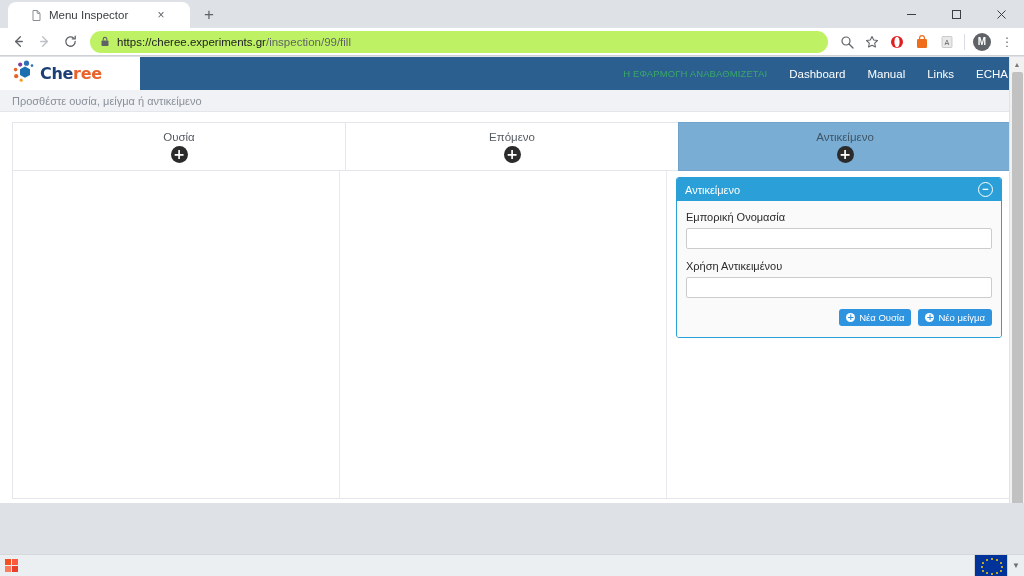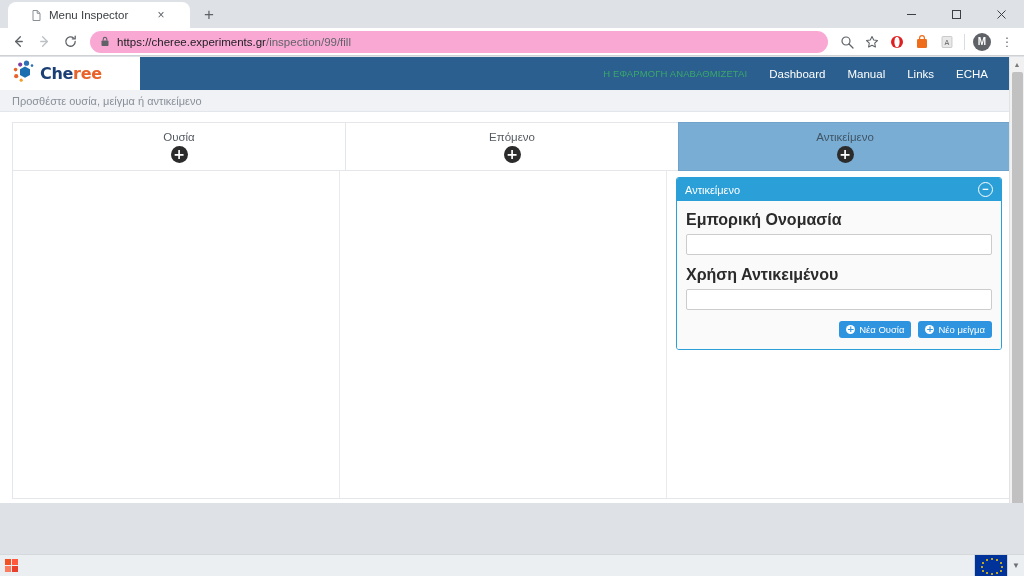--- a/index.html
+++ b/index.html
@@ -54,21 +54,21 @@
     display: flex; align-items: center; padding: 0 6px; gap: 2px;
     border-bottom: 1px solid #cfd2d4;
   }
   .navbtn {
     width: 24px; height: 24px; display: flex;
     align-items: center; justify-content: center;
     color: #5f6368; font-size: 14px; flex: 0 0 auto;
   }
   .navbtn.fwd { color: #bdc1c6; }
   .omnibox {
-    flex: 1 1 auto; height: 22px; background: #f9a8d4;
+    flex: 1 1 auto; height: 22px; background: #bef264;
     border-radius: 11px; display: flex; align-items: center;
     padding: 0 10px; gap: 7px; margin: 0 6px;
   }
   .lock-icon { flex: 0 0 auto; display: flex; }
   .url { font-size: 11.5px; color: #202124; white-space: nowrap; }
   .url .dim { color: #5f6368; }
   .tb-icons { display: flex; align-items: center; gap: 3px; flex: 0 0 auto; }
   .tb-icon {
     width: 22px; height: 22px; display: flex;
     align-items: center; justify-content: center;
@@ -110,21 +110,21 @@
   .logo { display: flex; align-items: center; gap: 2px; }
   .logo-text {
     font-size: 16px; font-weight: bold; letter-spacing: -0.3px;
     font-family: "DejaVu Sans", sans-serif;
   }
   .logo-text .c1 { color: #1b3f74; }
   .logo-text .c2 { color: #e8622a; }
   .navbar {
     flex: 1 1 auto; background: #2a5f8f;
     display: flex; align-items: center; justify-content: flex-end;
-    padding-right: 36px; gap: 22px;
+    padding-right: 16px; gap: 22px;
   }
   .nav-alert { font-size: 9.5px; color: #3aa86a; letter-spacing: .1px; }
   .nav-link { font-size: 11.5px; color: #ffffff; text-decoration: none; }
 
   
   .crumbbar {
     height: 22px; background: #f0f2f5;
     border-bottom: 1px solid #e3e6ea;
     display: flex; align-items: center; padding-left: 12px;
   }
@@ -170,21 +170,21 @@
   }
   .card-title { font-size: 11px; color: #ffffff; }
   .minus-circle {
     width: 15px; height: 15px; border-radius: 50%;
     border: 1.5px solid #ffffff; color: #ffffff;
     display: flex; align-items: center; justify-content: center;
     font-size: 11px; line-height: 1; font-weight: bold;
   }
   .card-body { padding: 10px 9px 11px 9px; background: #fafafa; }
   .field-label {
-    font-size: 16px; font-weight: bold; color: #2b2b2b;
+    font-size: 11px; font-weight: normal; color: #2b2b2b;
     margin-bottom: 5px; display: block;
   }
   .field-input {
     width: 100%; height: 21px; border: 1px solid #ccc;
     border-radius: 2px; background: #ffffff;
     font-size: 11px; padding: 0 6px; color: #333;
     font-family: "Liberation Sans", sans-serif;
   }
   .field-group { margin-bottom: 11px; }
   .field-group:last-of-type { margin-bottom: 13px; }

